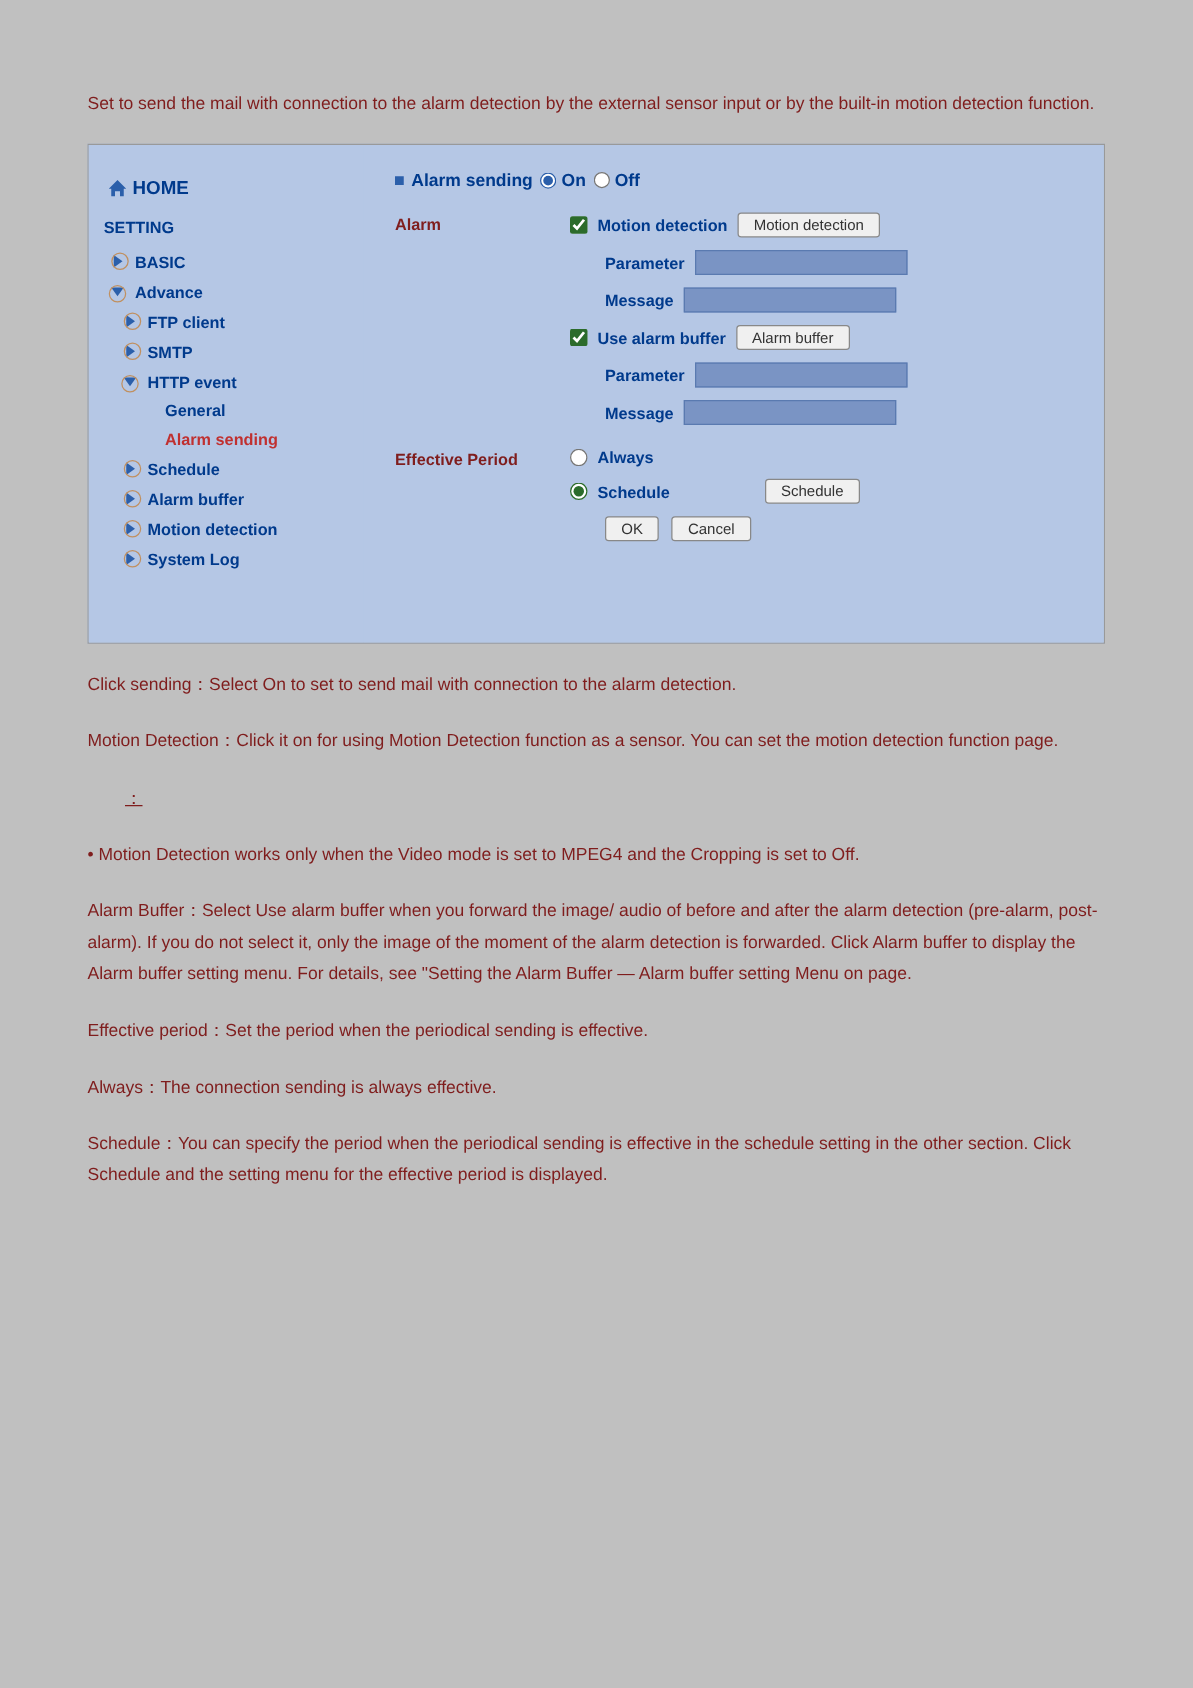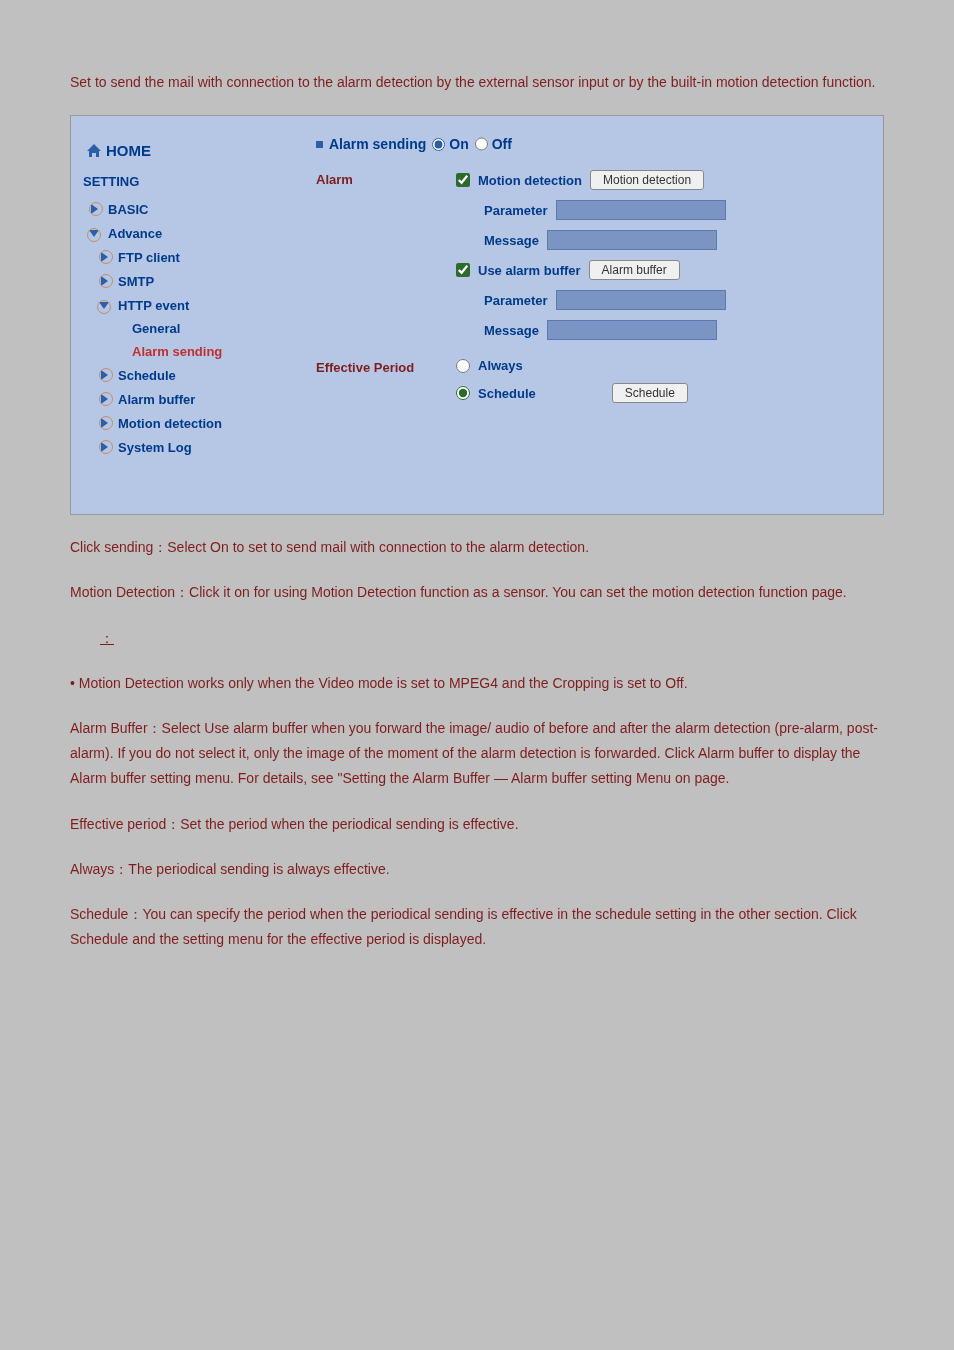--- a/index.html
+++ b/index.html
@@ -312,25 +312,29 @@
         <div class="control-line">
           <input type="radio" name="ep" style="">
           <span>Always</span>
         </div>
         <div class="control-line">
           <input type="radio" name="ep" checked="" style="">
           <span>Schedule</span>
           <span style="width:60px;"></span>
           <button class="win-button">Schedule</button>
         </div>
+        <div class="button-row">
+          <button class="win-button">OK</button>
+          <button class="win-button">Cancel</button>
+        </div>
       </div>
     </div>
   </div>
 </div>
 
 <p class="doc-text">Click sending：Select On to set to send mail with connection to the alarm detection.</p>
 <p class="doc-text">Motion Detection：Click it on for using Motion Detection function as a sensor. You can set the motion detection function page.</p>
 <p class="doc-text note">：</p>
 <p class="doc-text">• Motion Detection works only when the Video mode is set to MPEG4 and the Cropping is set to Off.</p>
 <p class="doc-text">Alarm Buffer：Select Use alarm buffer when you forward the image/ audio of before and after the alarm detection (pre-alarm, post-alarm). If you do not select it, only the image of the moment of the alarm detection is forwarded. Click Alarm buffer to display the Alarm buffer setting menu. For details, see "Setting the Alarm Buffer — Alarm buffer setting Menu on page.</p>
 <p class="doc-text">Effective period：Set the period when the periodical sending is effective.</p>
-<p class="doc-text">Always：The periodical sending is always effective.</p>
+<p class="doc-text">Always：The connection sending is always effective.</p>
 <p class="doc-text">Schedule：You can specify the period when the periodical sending is effective in the schedule setting in the other section. Click Schedule and the setting menu for the effective period is displayed.</p>
 
 </body></html>

